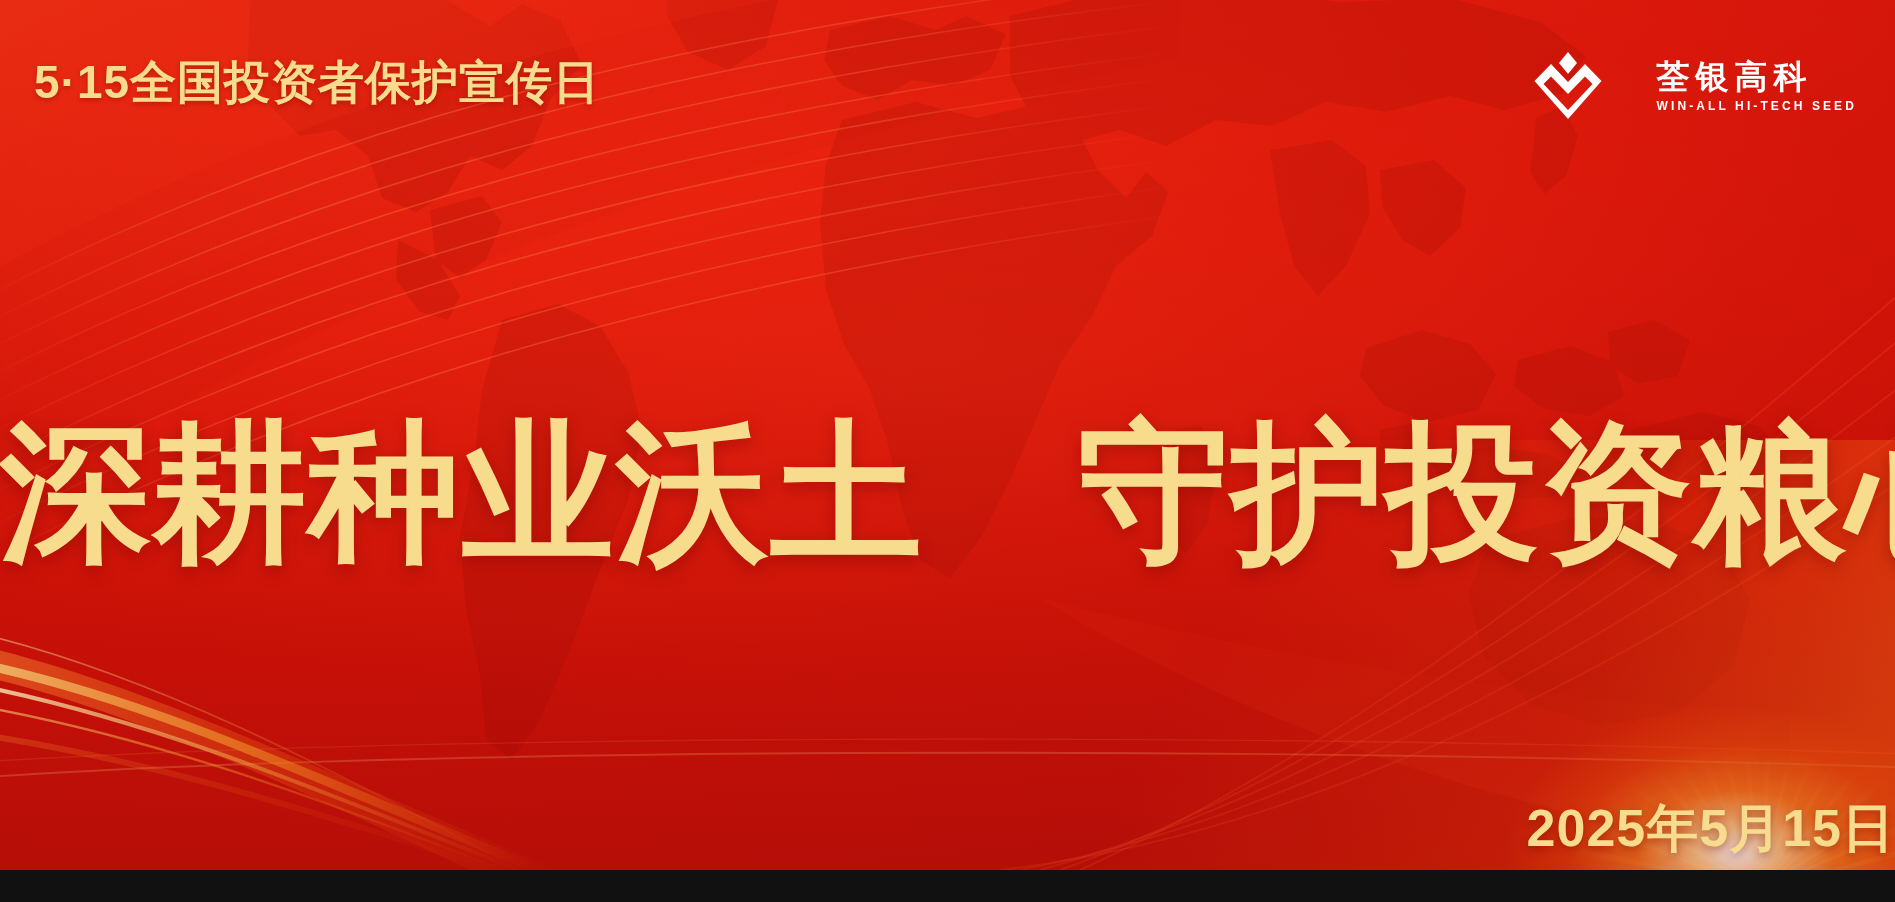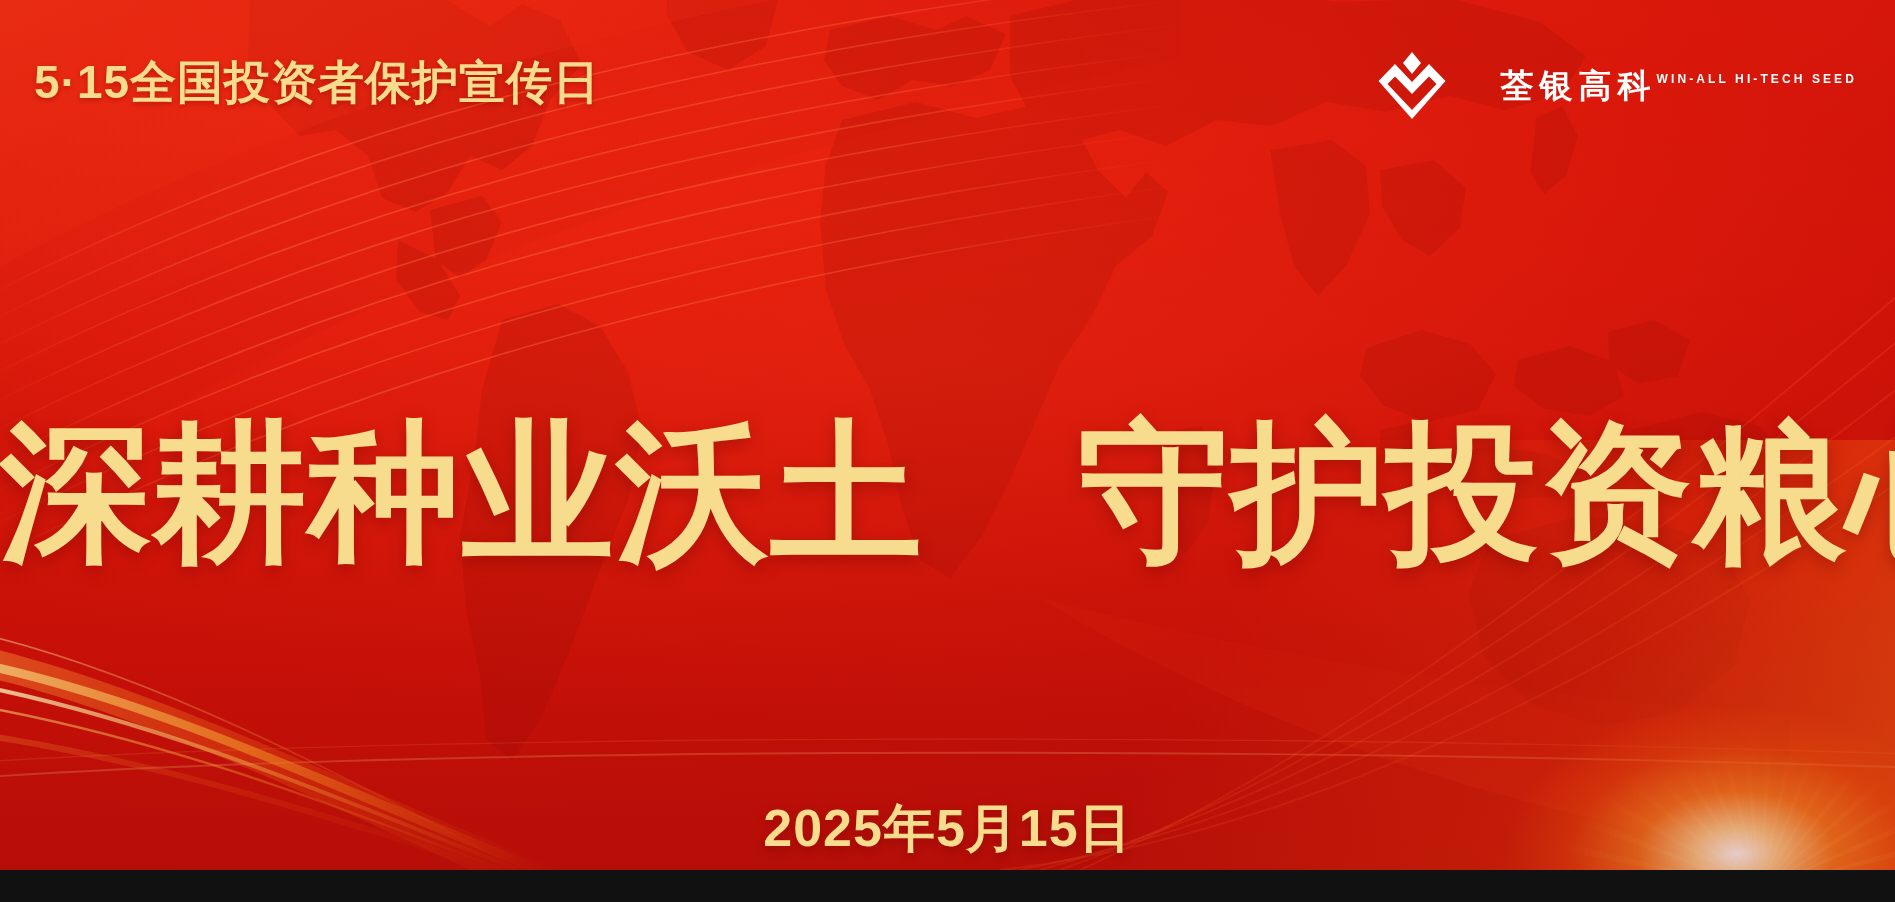--- a/index.html
+++ b/index.html
@@ -78,21 +78,21 @@
     color:#f8dc8d; white-space:nowrap;
     text-shadow:0 2px 5px rgba(120,8,2,.40);
   }
 
   .logo{
     position:absolute; right:38px; top:50px;
     display:flex; align-items:center; gap:16px;
   }
   .logo-mark{width:74px;height:72px;flex:0 0 auto;}
   .logo-mark svg{width:100%;height:100%;display:block;}
-  .logo-text{display:flex;justify-content:flex-start;margin-left:36px;}
+  .logo-text{display:flex;flex-direction:column;justify-content:flex-start;margin-left:36px;}
   .logo-cn{
     color:#ffffff; font-size:33px; font-weight:bold;
     letter-spacing:6px; line-height:1.08;
   }
   .logo-en{
     color:#ffffff; font-size:12px; font-weight:bold;
     letter-spacing:3.1px; line-height:1.1; margin-top:5px;
   }
 
   .main-title{
@@ -100,21 +100,21 @@
     text-align:center;
     font-size:152px; font-weight:bold;
     color:#f8dc8d;
     letter-spacing:2px;
     white-space:nowrap;
     text-shadow:0 5px 16px rgba(110,6,2,.38);
   }
 
   .date-line{
     position:absolute; left:0; right:0; top:794px;
-    text-align:center;
+    text-align:right;
     font-size:52px; font-weight:bold;
     color:#f8dc8d;
     letter-spacing:1px;
     text-shadow:0 3px 9px rgba(110,6,2,.40);
   }
 </style>
 </head>
 <body>
 
 <div class="banner">

